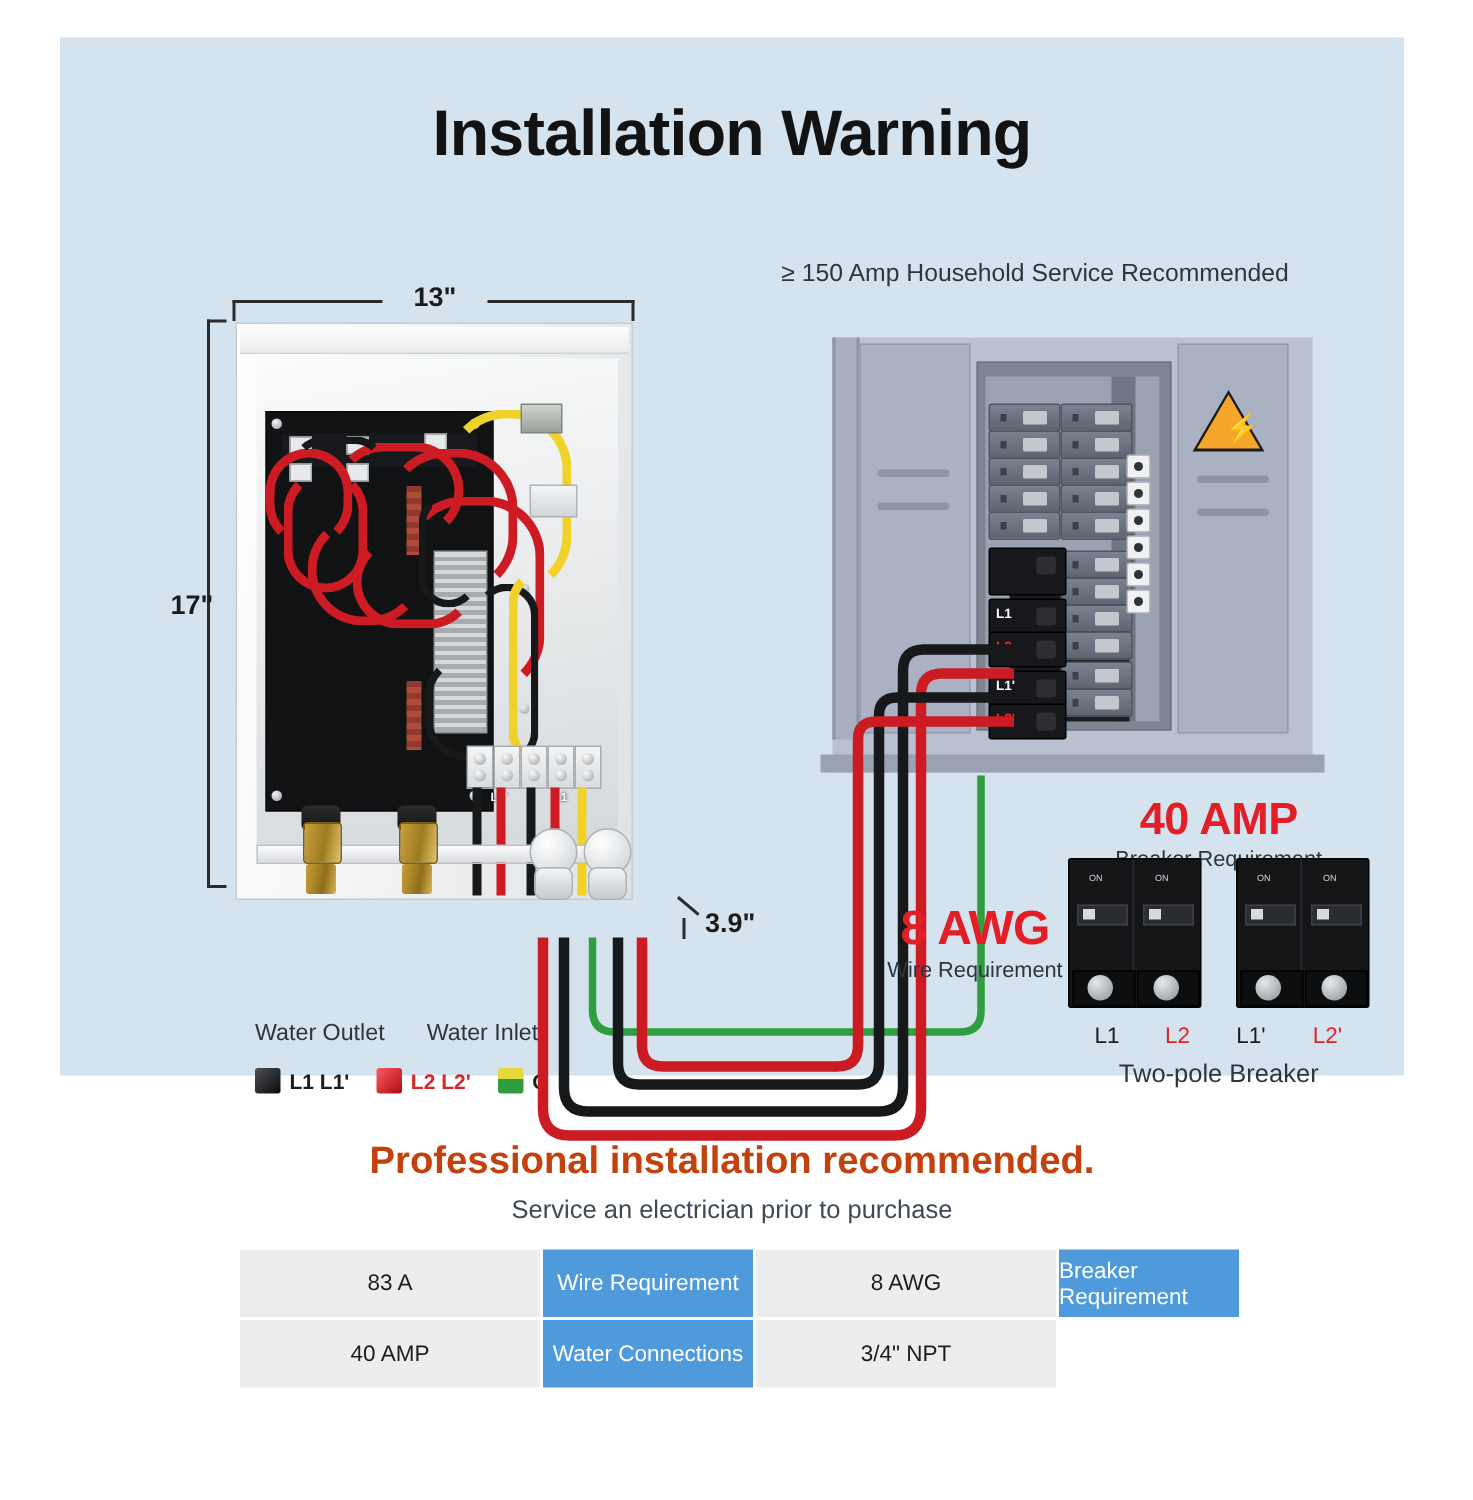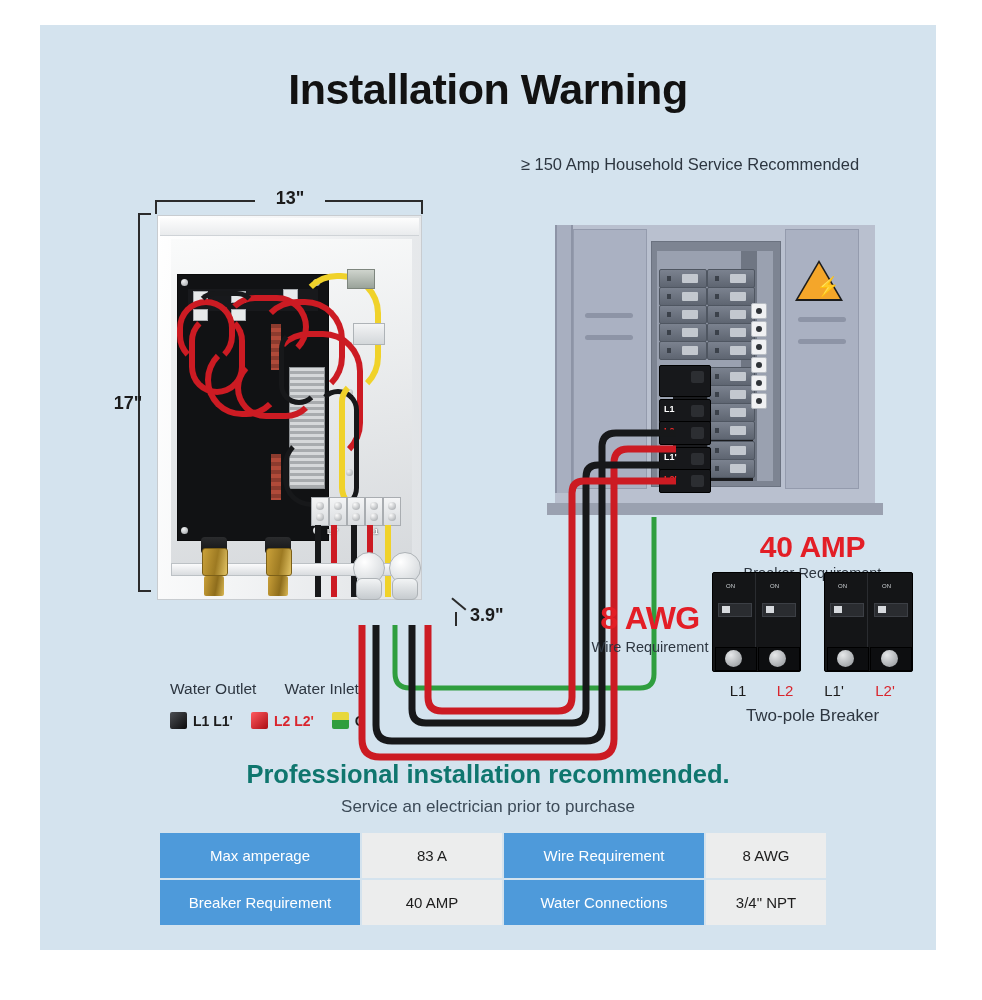--- a/index.html
+++ b/index.html
@@ -1,29 +1,29 @@
 <!DOCTYPE html>
 <html><head>
 <meta charset="utf-8">
 <style>
   html,body{margin:0;padding:0;background:#ffffff;}
   body{width:982px;height:1000px;overflow:hidden;font-family:"Liberation Sans",sans-serif;}
 
   #stage{position:relative;width:982px;height:1000px;background:#ffffff;}
 
   
-  #panel{position:absolute;left:40px;top:25px;width:896px;height:925px;background:#d4e3ee;}
+  #panel{position:absolute;left:40px;top:25px;width:896px;height:692px;background:#d4e3ee;}
 
   .abs{position:absolute;}
 
   
   #title{left:0;top:40px;width:896px;text-align:center;font-size:43px;font-weight:bold;
          color:#121212;letter-spacing:-0.5px;}
   #kw{left:150px;top:140px;width:230px;text-align:center;font-size:17px;color:#e8607c;font-weight:bold;}
-  #service{left:480px;top:128px;width:340px;text-align:center;font-size:16.5px;color:#2d3640;line-height:1.45;}
+  #service{left:480px;top:146px;width:340px;text-align:center;font-size:16.5px;color:#2d3640;line-height:1.45;}
 
   
   .dimline{background:#2b2b2b;}
   #dimtop{left:115px;top:175px;width:268px;height:1.6px;}
   #dimtop-l{left:115px;top:175px;width:1.6px;height:14px;}
   #dimtop-r{left:381px;top:175px;width:1.6px;height:14px;}
   #dimtop-lbl{left:215px;top:163px;width:70px;text-align:center;font-size:18px;font-weight:bold;color:#1b1b1b;background:#d4e3ee;}
   #dimleft{left:98px;top:188px;width:1.6px;height:378px;}
   #dimleft-t{left:98px;top:188px;width:13px;height:1.6px;}
   #dimleft-b{left:98px;top:565px;width:13px;height:1.6px;}
@@ -121,21 +121,21 @@
   .tp-on{position:absolute;top:10px;font-size:6px;color:#cfd3d7;}
   .tp-win{position:absolute;top:30px;left:5px;width:32px;height:12px;background:#2a2c30;border:1px solid #3c3f45;}
   .tp-win i{position:absolute;left:3px;top:2px;width:8px;height:7px;background:#d7dade;}
   .tp-screw{position:absolute;bottom:4px;width:17px;height:17px;border-radius:50%;
      background:radial-gradient(circle at 35% 30%,#e6e8ea,#8d9195);}
   .tp-lug{position:absolute;bottom:0;width:40px;height:22px;background:#0d0e10;border:1px solid #000;}
   #tp-lbls{position:absolute;top:152px;left:0;width:225px;display:flex;justify-content:center;gap:13px;font-size:15px;}
   #tp-cap{position:absolute;top:176px;left:0;width:225px;text-align:center;font-size:17px;color:#2d3640;}
 
   
-  #proftitle{left:0;top:735px;width:896px;text-align:center;font-size:25.5px;font-weight:bold;color:#0f766e;}
+  #proftitle{left:0;top:735px;width:896px;text-align:center;font-size:25.5px;font-weight:bold;color:#c2410c;}
   #profsub{left:0;top:772px;width:896px;text-align:center;font-size:17px;color:#3c4a57;}
 
   #spectable{left:120px;top:808px;width:660px;display:grid;
      grid-template-columns:200px 140px 200px 120px;grid-auto-rows:45px;gap:2px;}
   .cell{display:flex;align-items:center;justify-content:center;font-size:15px;}
   .cell.k{background:#4e9ada;color:#ffffff;}
   .cell.v{background:#eceded;color:#1d1d1d;}
 </style>
 </head>
 <body>
@@ -399,21 +399,20 @@
         <span style="color:#1c1c1c;width:38px;">L1'</span>
         <span style="color:#d9262e;width:38px;">L2'</span>
       </div>
       <div id="tp-cap">Two-pole Breaker</div>
     </div>
 
     <div class="abs" id="proftitle">Professional installation recommended.</div>
     <div class="abs" id="profsub">Service an electrician prior to purchase</div>
 
     <div class="abs" id="spectable">
-      <div class="cell k">Max amperage</div>
       <div class="cell v">83 A</div>
       <div class="cell k">Wire Requirement</div>
       <div class="cell v">8  AWG</div>
       <div class="cell k">Breaker Requirement</div>
       <div class="cell v">40 AMP</div>
       <div class="cell k">Water Connections</div>
       <div class="cell v">3/4" NPT</div>
     </div>
 
   </div>

